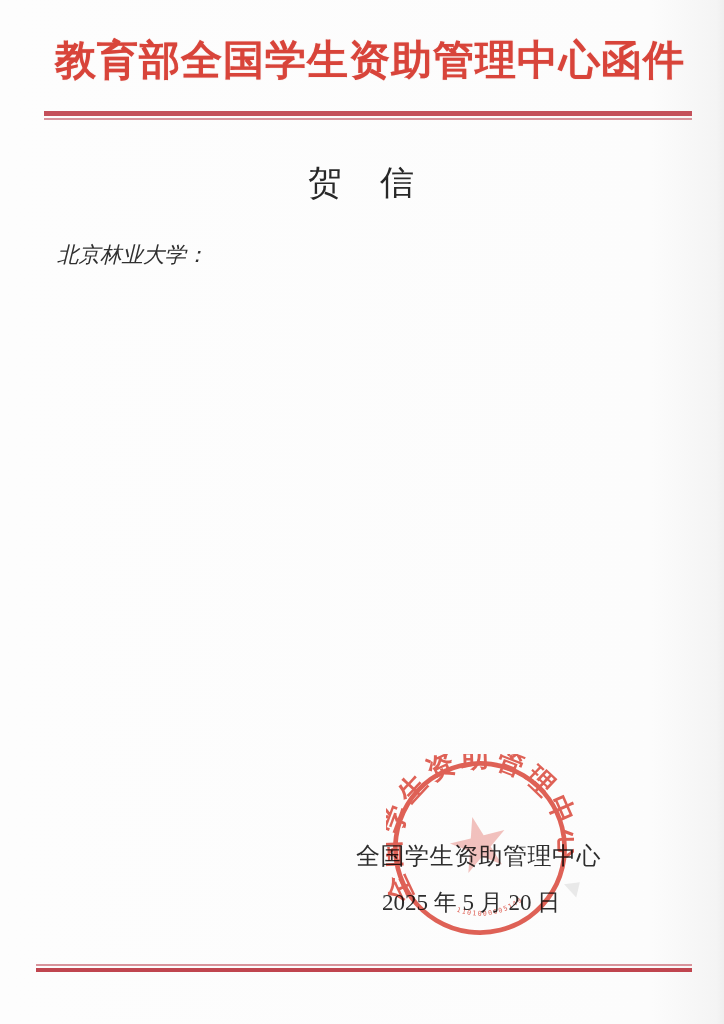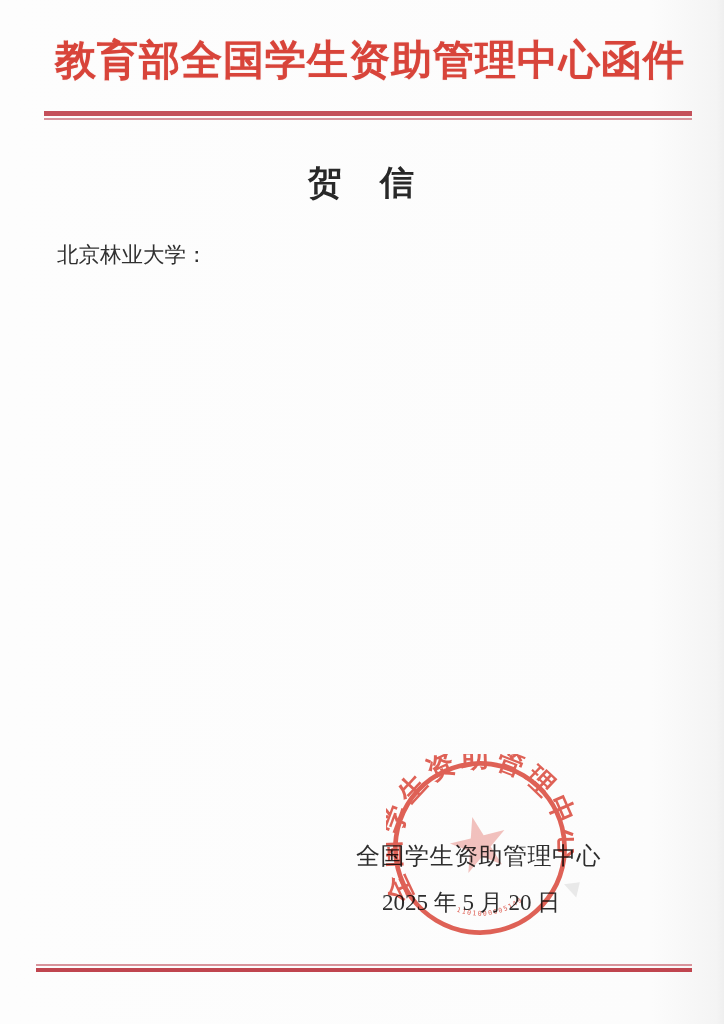--- a/index.html
+++ b/index.html
@@ -45,36 +45,37 @@
   .rule-bottom .bar-thick { height: 4px; background: #c0454f; }
 
   
   .doc-title {
     position: absolute;
     top: 160px;
     left: 0;
     width: 100%;
     text-align: center;
     font-size: 34px;
-    font-weight: 700;
+    font-weight: 400;
     color: #282828;
     letter-spacing: 2px;
     white-space: nowrap;
   }
 
   
   .body {
     position: absolute;
     top: 234px;
     left: 57px;
     width: 612px;
     font-size: 21.5px;
     line-height: 43.5px;
     color: #303030;
     text-align: justify;
+    font-style: italic;
   }
   .salutation { text-indent: 0; }
   .body p { text-indent: 2em; }
   .body p + p { margin-top: 11px; }
 
   
   .sign {
     position: absolute;
     top: 840px;
     left: 356px;

